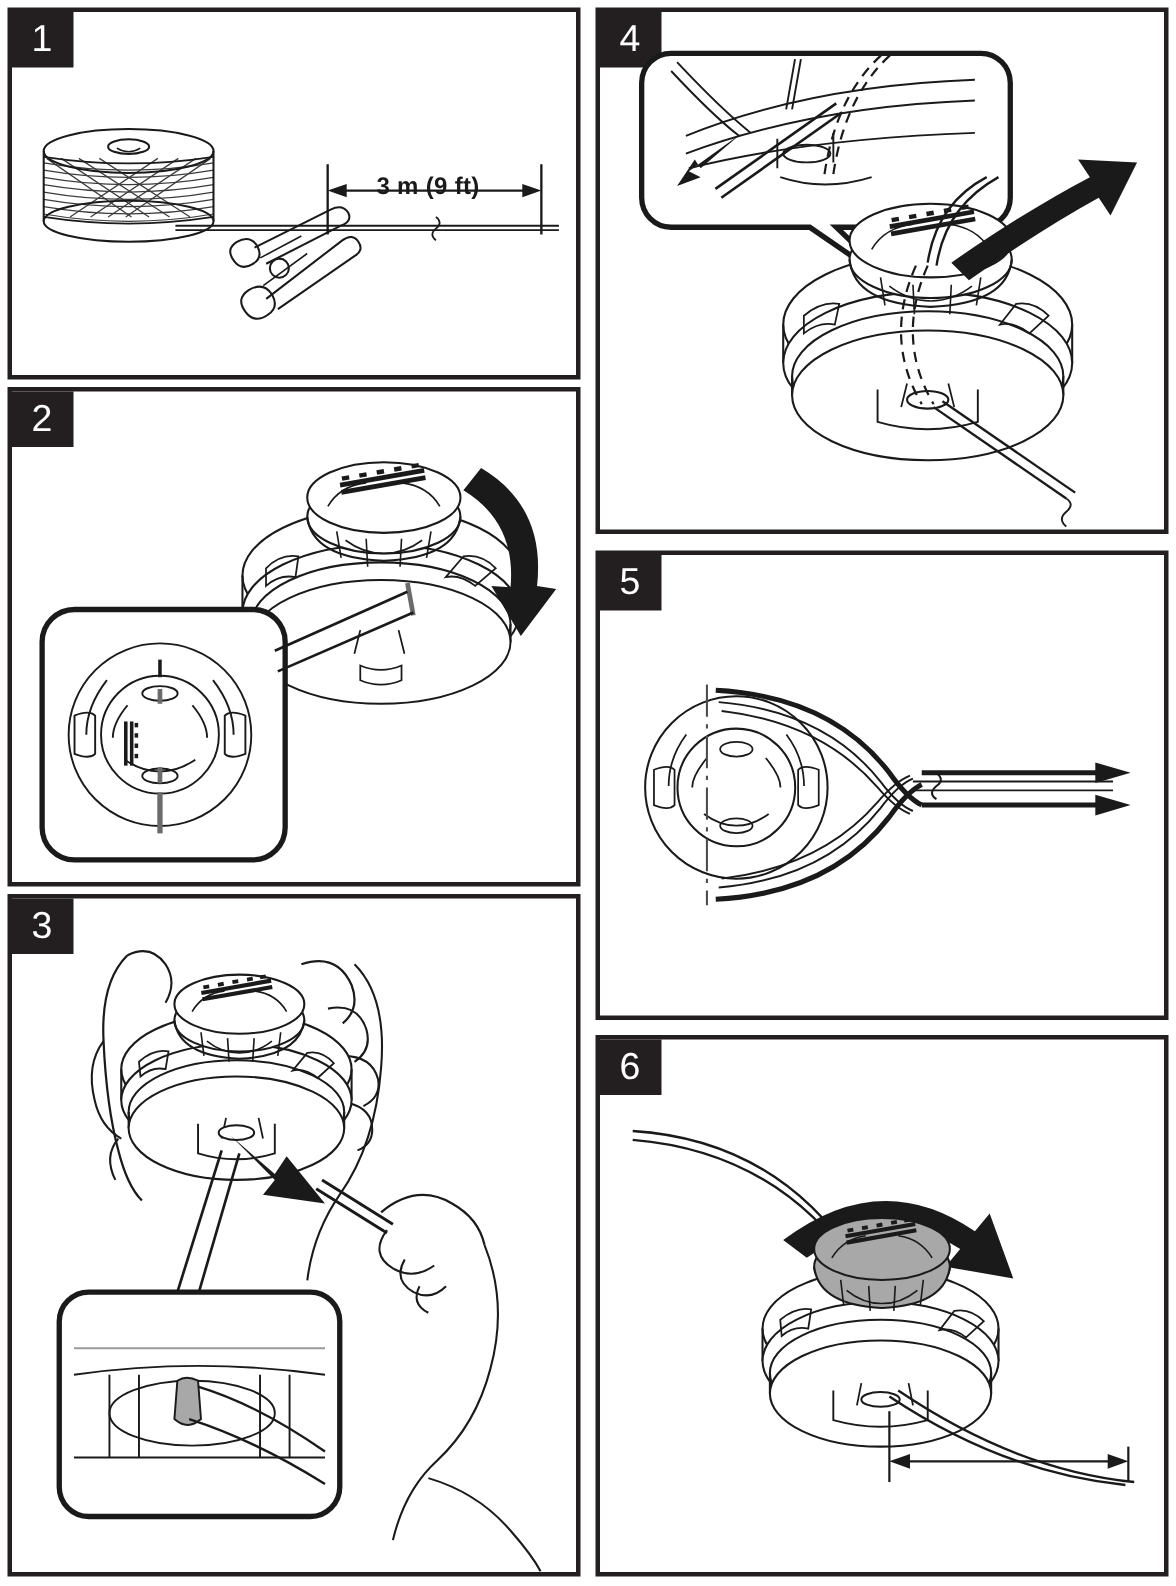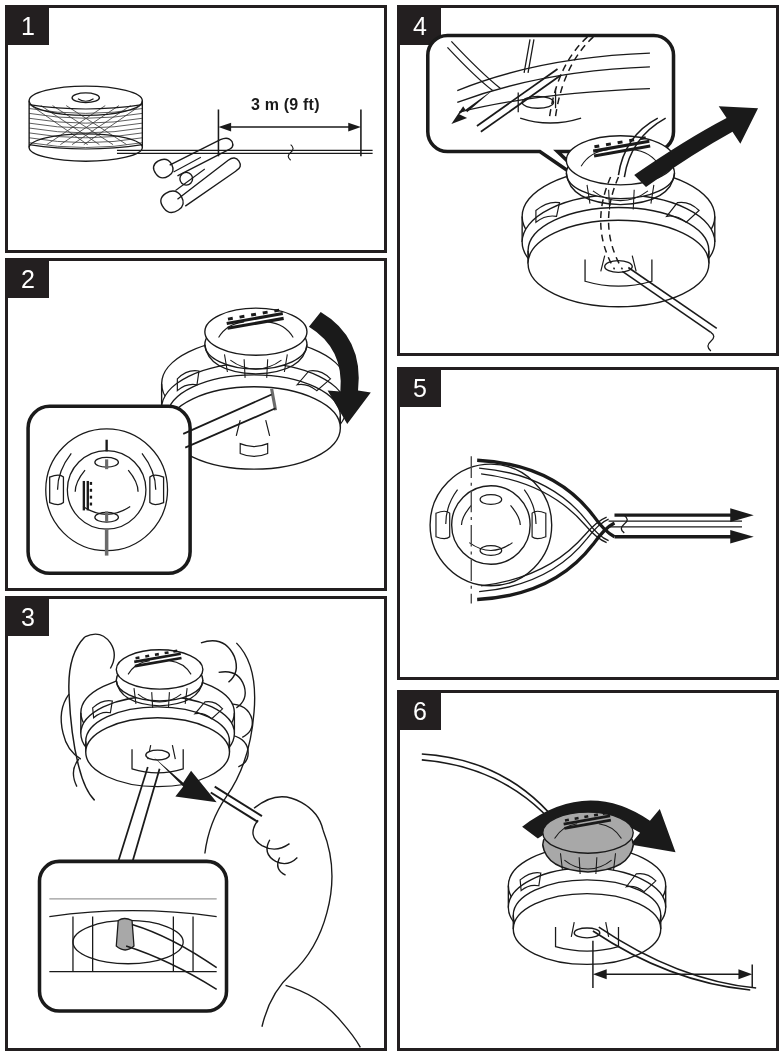--- a/index.html
+++ b/index.html
@@ -3,21 +3,21 @@
 <meta charset="utf-8">
 <style>
   html,body{margin:0;padding:0;background:#fff;}
   body{width:784px;height:1057px;position:relative;
        font-family:"Liberation Sans",sans-serif;color:#1a1a1a;}
   .panel{position:absolute;border:3px solid #231f20;background:#fff;box-sizing:border-box;overflow:hidden;}
   .badge{position:absolute;left:-1px;top:-1px;width:42px;height:38px;background:#231f20;
          color:#fff;font-size:25px;font-weight:500;line-height:38px;text-align:center;
          font-family:"Liberation Sans",sans-serif;}
   .art{position:absolute;left:0;top:0;width:100%;height:100%;}
-  .dimlabel{position:absolute;font-weight:bold;font-size:15px;letter-spacing:.2px;white-space:nowrap;}
+  .dimlabel{position:absolute;font-weight:bold;font-size:15px;letter-spacing:.2px;white-space:nowrap;margin-top:20px;}
   
   #p1{left:5px;  top:5px;   width:382px; height:248px;}
   #p2{left:5px;  top:258px; width:382px; height:333px;}
   #p3{left:5px;  top:596px; width:382px; height:455px;}
   #p4{left:397px;top:5px;   width:382px; height:351px;}
   #p5{left:397px;top:367px; width:382px; height:313px;}
   #p6{left:397px;top:690px; width:382px; height:361px;}
   
   #lbl-3m{left:243px;top:88px;font-size:16px;}
 </style>

